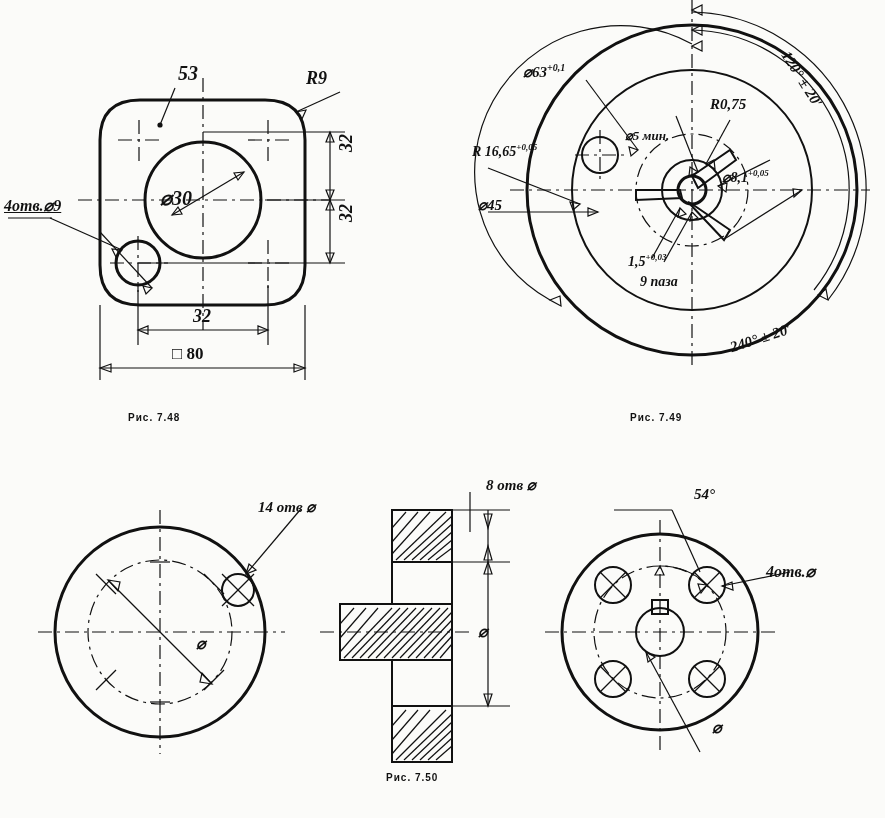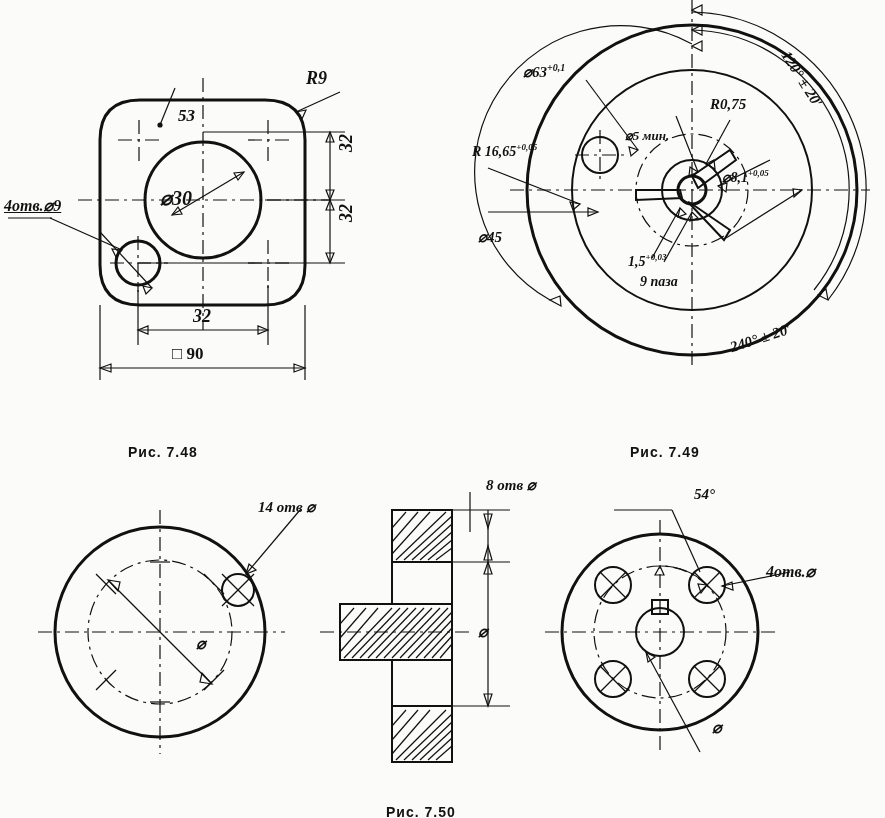--- a/index.html
+++ b/index.html
@@ -1,18 +1,18 @@
 <!DOCTYPE html>
 <html><head>
 <meta charset="utf-8">
 <style>
   html,body{margin:0;padding:0;background:#ffffff;}
   body{font-family:"Liberation Serif", serif;}
   #page{position:relative;width:885px;height:818px;background:#fbfbf9;overflow:hidden;}
-  .fig-caption{position:absolute;font-family:"Liberation Sans", sans-serif;font-size:14px;font-weight:600;color:#111;letter-spacing:1px;margin-top:32px;}
+  .fig-caption{position:absolute;font-family:"Liberation Sans", sans-serif;font-size:10px;font-weight:600;color:#111;letter-spacing:1px;}
   .lbl{position:absolute;font-style:italic;font-weight:700;color:#111;white-space:nowrap;}
   svg{position:absolute;left:0;top:0;}
   .ln{stroke:#111;fill:none;}
   .thick{stroke-width:3;}
   .med{stroke-width:2;}
   .thin{stroke-width:1.2;}
   .dash{stroke-dasharray:14 5 3 5;stroke-width:1.2;}
   .hatch{stroke:#111;stroke-width:1.2;}
 </style>
 </head>
@@ -73,28 +73,28 @@
     <path class="ln thin" d="M138,330 l10,-4 0,8 z" fill="#111"></path>
     <path class="ln thin" d="M268,330 l-10,-4 0,8 z" fill="#111"></path>
 
     <line class="ln thin" x1="100" y1="305" x2="100" y2="380"></line>
     <line class="ln thin" x1="305" y1="305" x2="305" y2="380"></line>
     <line class="ln thin" x1="100" y1="368" x2="305" y2="368"></line>
     <path class="ln thin" d="M100,368 l11,-4 0,8 z" fill="#111"></path>
     <path class="ln thin" d="M305,368 l-11,-4 0,8 z" fill="#111"></path>
   </svg>
 
-  <div class="lbl" style="left:178px;top:62px;font-size:17px;margin-top:44px;">53</div>
+  <div class="lbl" style="left:178px;top:62px;font-size:20px;">53</div>
   <div class="lbl" style="left:306px;top:68px;font-size:18px;">R9</div>
   <div class="lbl" style="left:4px;top:196px;font-size:16px;text-decoration:underline;">4отв.⌀9</div>
   <div class="lbl" style="left:160px;top:186px;font-size:20px;">⌀30</div>
   <div class="lbl" style="left:336px;top:152px;font-size:18px;transform:rotate(-90deg);transform-origin:left top;">32</div>
   <div class="lbl" style="left:336px;top:222px;font-size:18px;transform:rotate(-90deg);transform-origin:left top;">32</div>
   <div class="lbl" style="left:193px;top:306px;font-size:18px;">32</div>
-  <div class="lbl" style="left:172px;top:344px;font-size:17px;font-style:normal;">□ 90</div>
+  <div class="lbl" style="left:172px;top:344px;font-size:17px;font-style:normal;">□ 80</div>
   <div class="fig-caption" style="left:128px;top:412px;">Рис.  7.48</div>
 
   <svg width="460" height="410" style="left:430px;top:0;">
 
     <circle class="ln thick" cx="262" cy="190" r="165"></circle>
 
     <circle class="ln med" cx="262" cy="190" r="120"></circle>
 
     <circle class="ln dash" cx="262" cy="190" r="56"></circle>
 
@@ -145,21 +145,21 @@
     <span>⌀63</span><sup style="font-size:10px;">+0,1</sup>
   </div>
   <div class="lbl" style="left:625px;top:128px;font-size:13px;">⌀5 мин.</div>
   <div class="lbl" style="left:710px;top:96px;font-size:15px;">R0,75</div>
   <div class="lbl" style="left:472px;top:142px;font-size:14px;">
     <span>R 16,65</span><sup style="font-size:9px;">+0,05</sup>
   </div>
   <div class="lbl" style="left:722px;top:168px;font-size:14px;">
     <span>⌀8,1</span><sup style="font-size:9px;">+0,05</sup>
   </div>
-  <div class="lbl" style="left:478px;top:196px;font-size:15px;margin-top:32px;">⌀45</div>
+  <div class="lbl" style="left:478px;top:196px;font-size:15px;">⌀45</div>
   <div class="lbl" style="left:628px;top:252px;font-size:14px;">
     <span>1,5</span><sup style="font-size:9px;">+0,03</sup>
   </div>
   <div class="lbl" style="left:640px;top:274px;font-size:14px;">9 паза</div>
   <div class="lbl" style="left:792px;top:48px;font-size:15px;transform:rotate(58deg);transform-origin:left top;">120° ± 20′</div>
   <div class="lbl" style="left:728px;top:340px;font-size:15px;transform:rotate(-18deg);transform-origin:left top;">240° ± 20′</div>
   <div class="fig-caption" style="left:630px;top:412px;">Рис.  7.49</div>
 
   <svg width="885" height="340" style="left:0;top:462px;">
 

